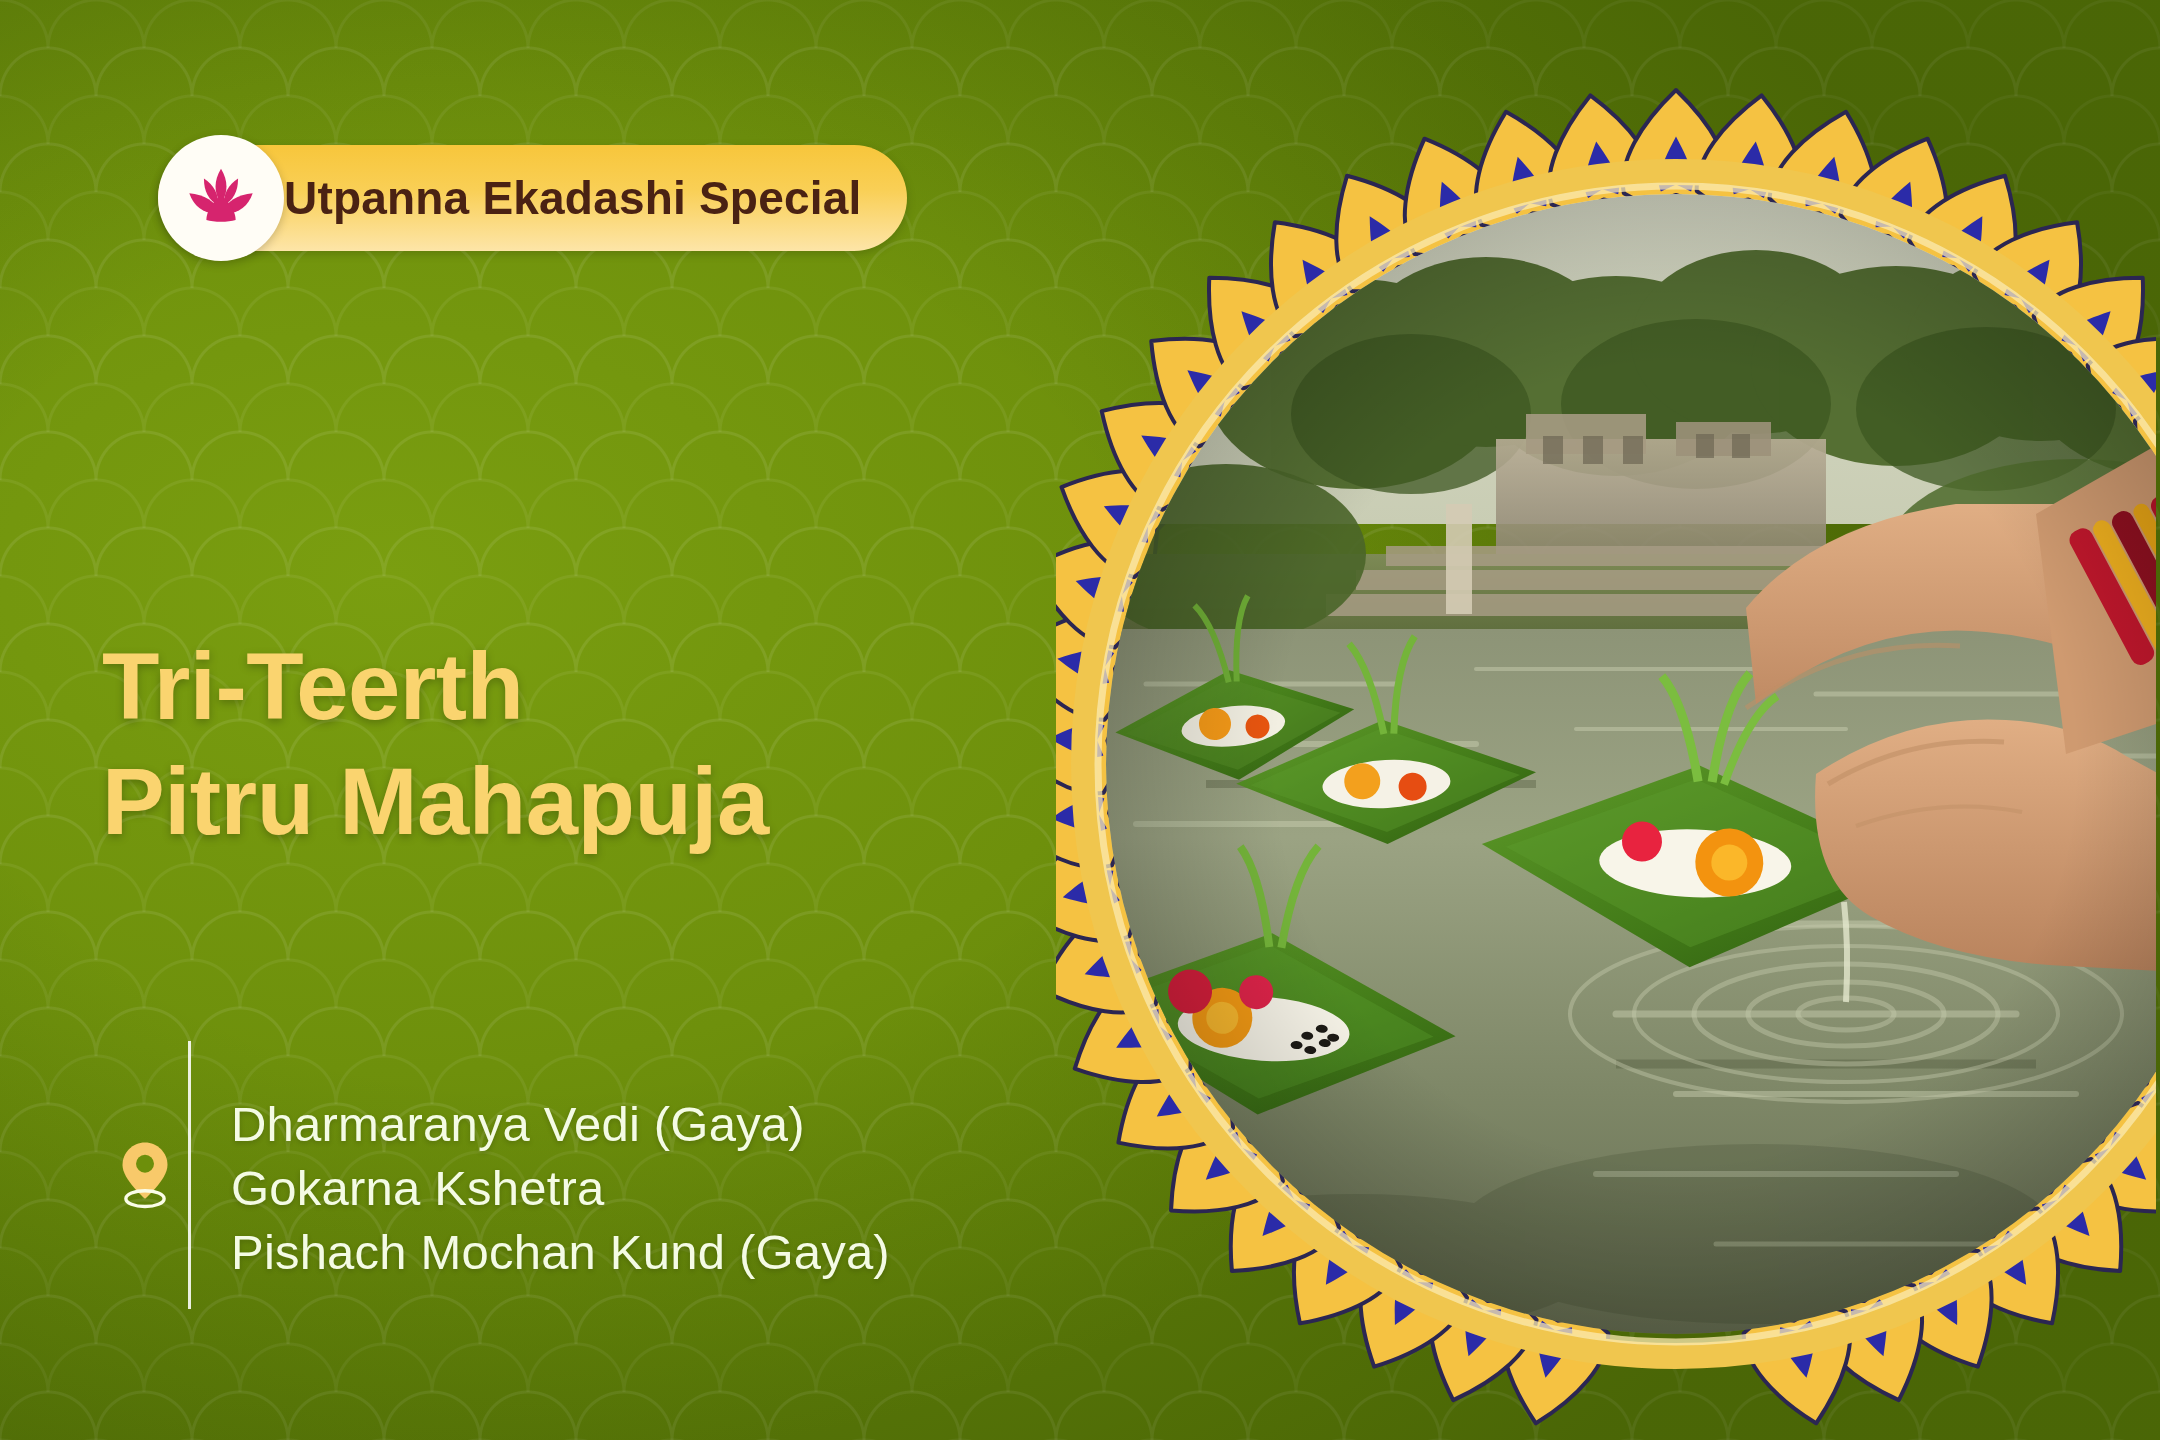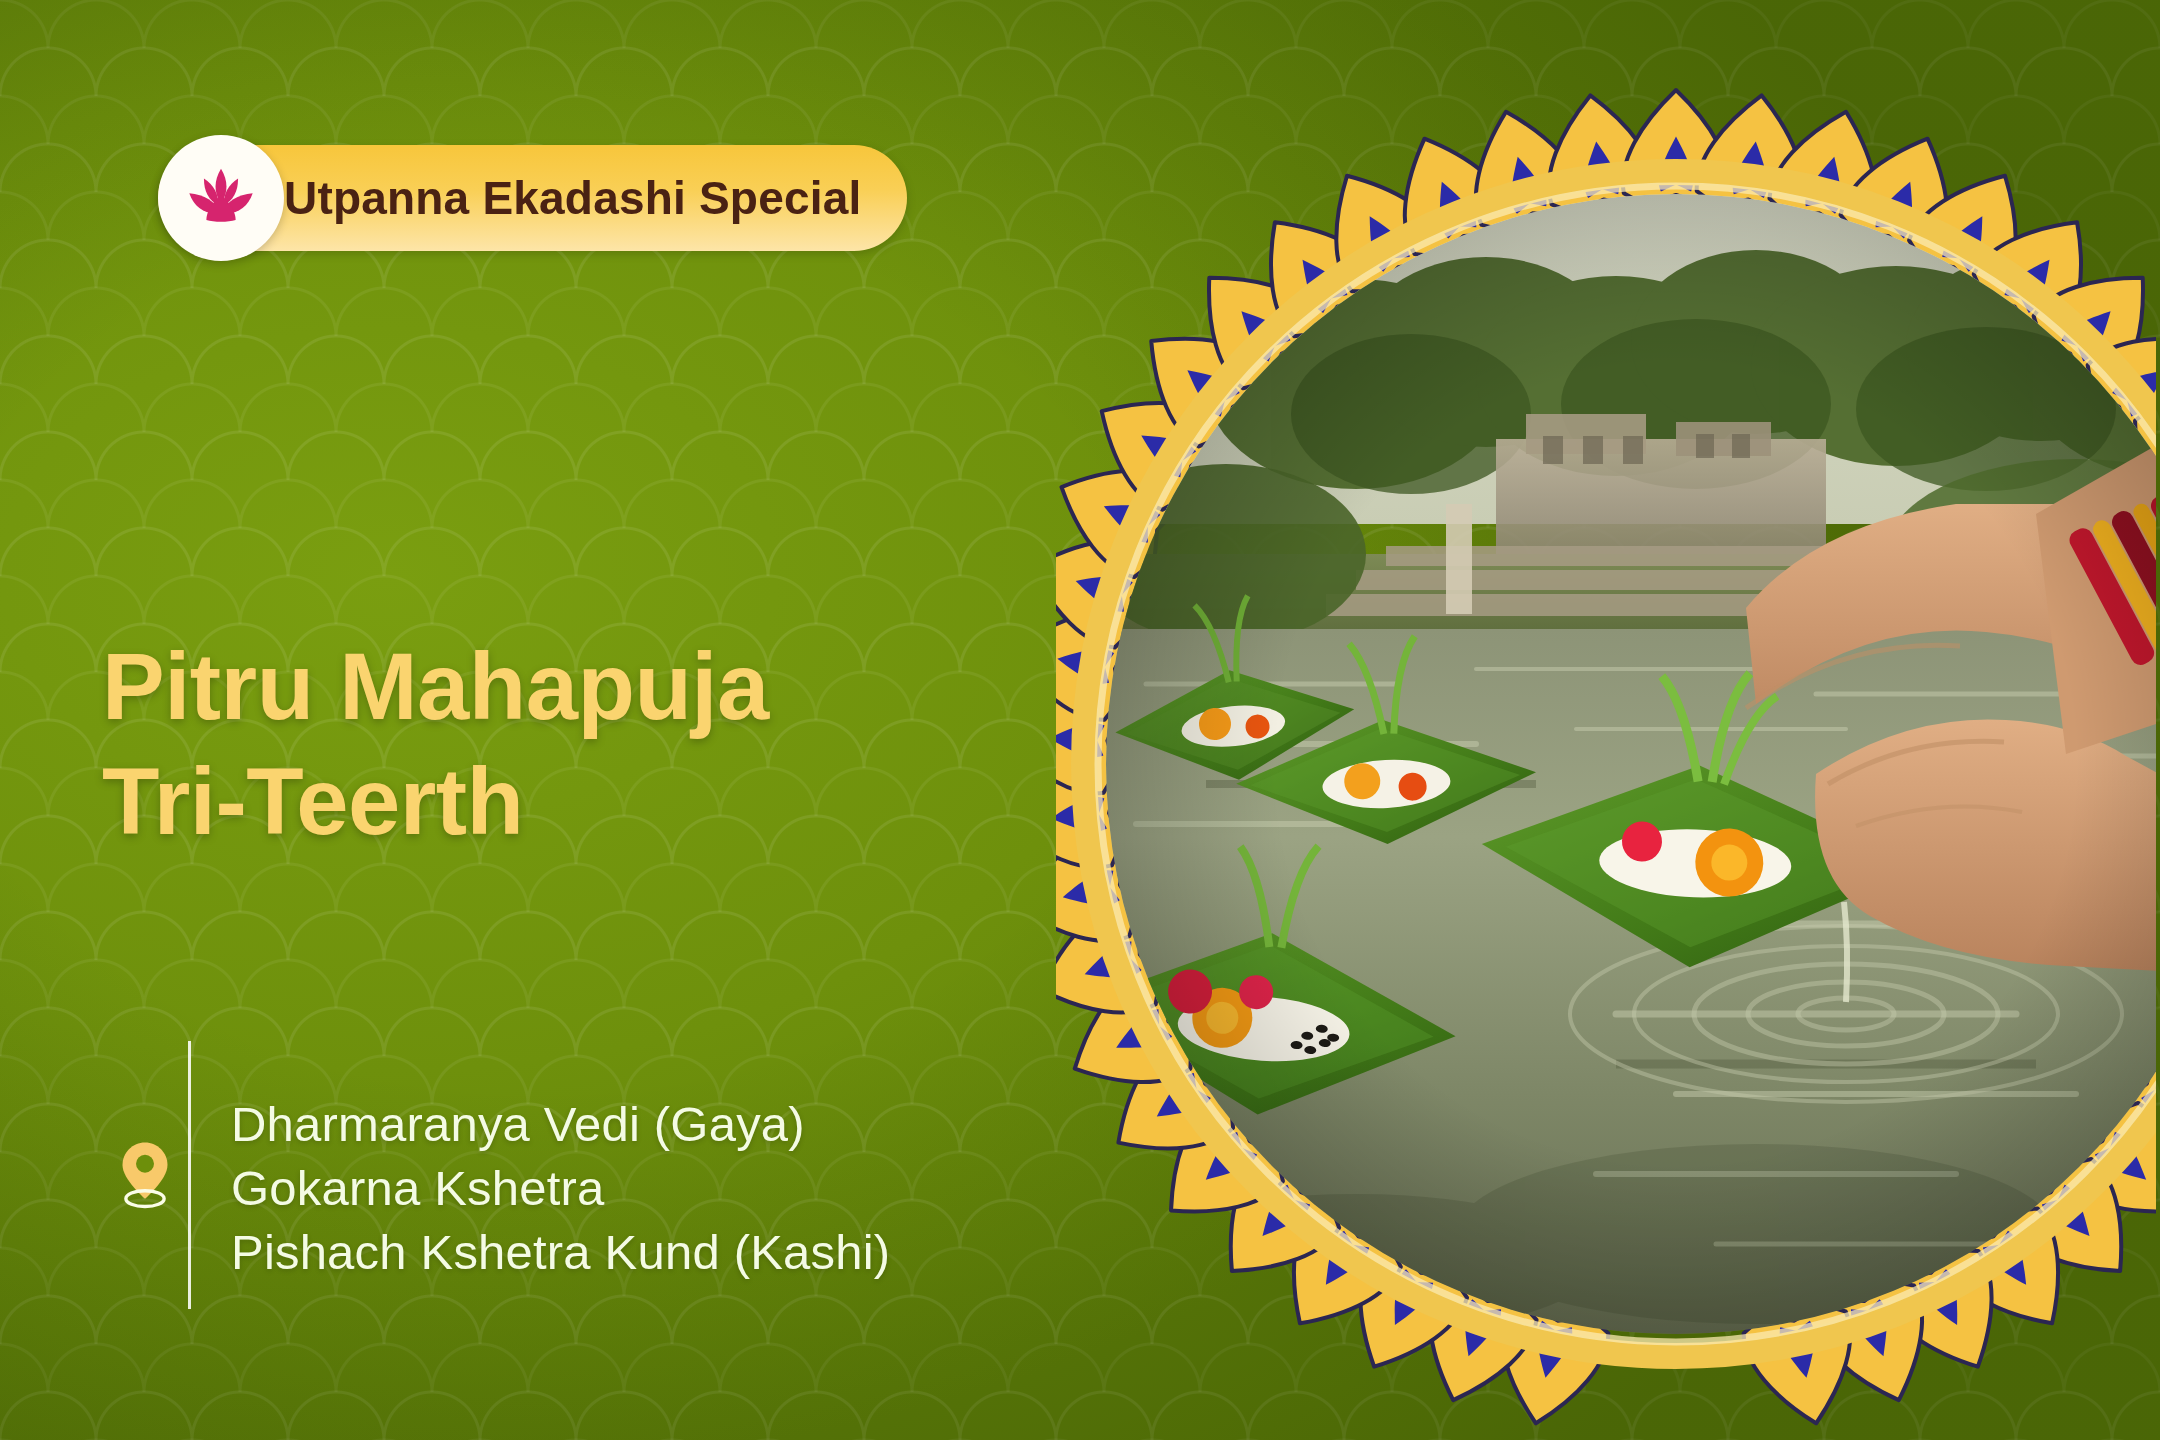--- a/index.html
+++ b/index.html
@@ -783,34 +783,34 @@
               <path d="M32 30 C24 36 20 44 20 50 C26 52 38 52 44 50 C44 44 40 36 32 30 Z"></path>
             </g>
           </svg>
         </div>
         <span class="badge-text">Utpanna Ekadashi Special</span>
       </div>
     </div>
 
 
     <div class="main-title">
+      <div>Tri-Teerth</div>
       <div>Pitru Mahapuja</div>
-      <div>Tri-Teerth</div>
     </div>
 
     <div class="loc-block">
       <div class="loc-pin">
         <svg viewBox="0 0 48 62" xmlns="http://www.w3.org/2000/svg">
           <path d="M24 2 C13 2 4 11 4 22 C4 35 24 52 24 52 C24 52 44 35 44 22 C44 11 35 2 24 2 Z" fill="#f8c96a"></path>
           <circle cx="24" cy="21" r="8" fill="#6d8f0b"></circle>
           <ellipse cx="24" cy="52" rx="17" ry="7" fill="none" stroke="#fbfde8" stroke-width="3"></ellipse>
         </svg>
       </div>
       <div class="loc-rule"></div>
       <div class="loc-list">
         <div>Dharmaranya Vedi (Gaya)</div>
         <div>Gokarna Kshetra</div>
-        <div>Pishach Kshetra Kund (Kashi)</div>
+        <div>Pishach Mochan Kund (Gaya)</div>
       </div>
     </div>
 
   </div>
 </div>
 
 </body></html>

